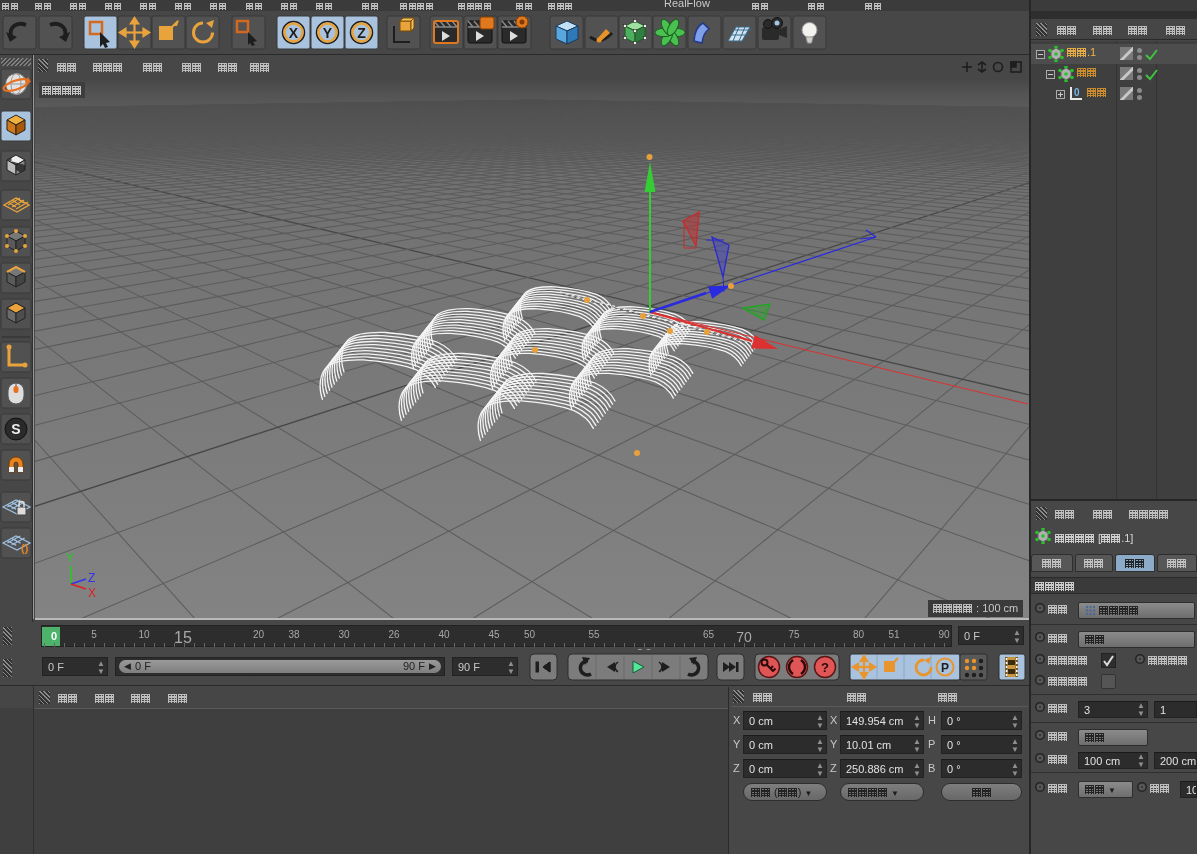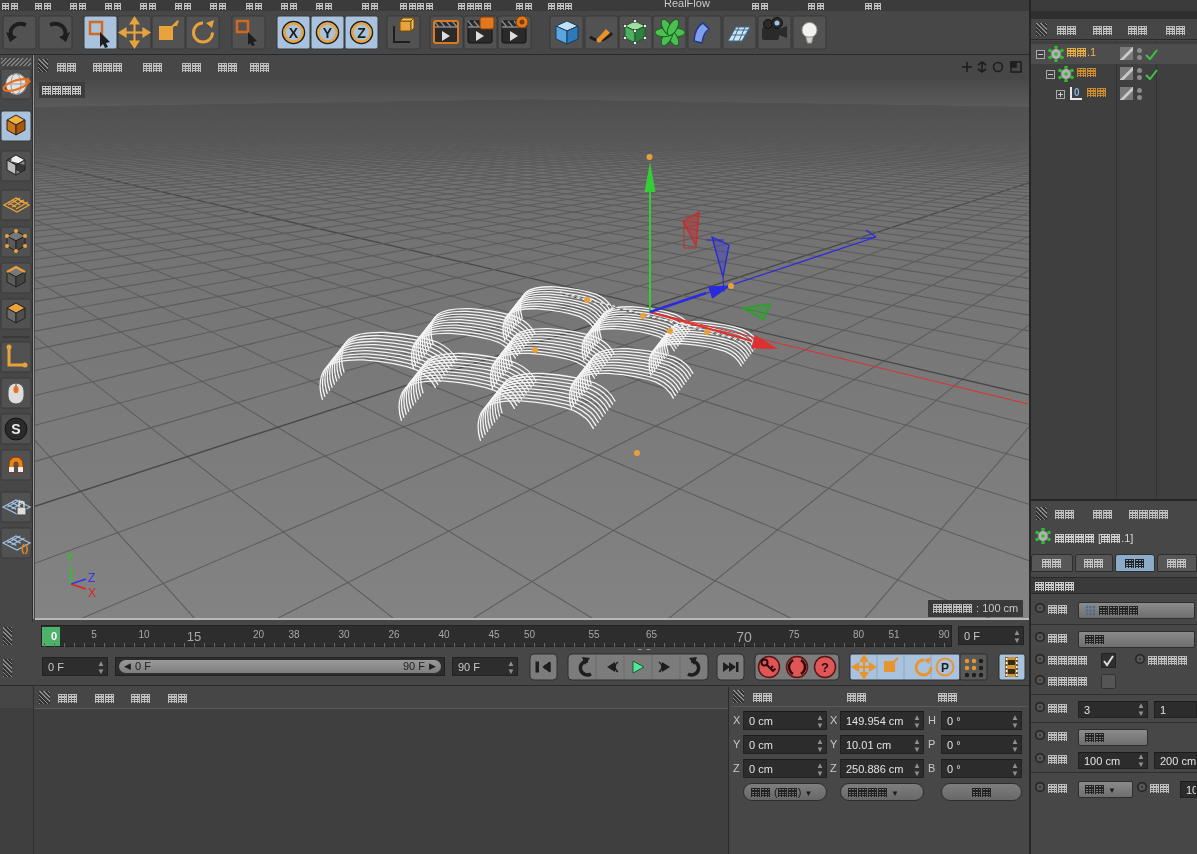--- a/index.html
+++ b/index.html
@@ -898,31 +898,31 @@
     <div class="rad" style="left:106px;top:281px"></div>
     <div class="ab" style="left:119px;top:281px;color:#c8c8c8"><span class="z"></span><span class="z"></span></div>
     <div class="fld" style="left:149px;top:280px;width:17px;height:17px">10</div>
 </div>
 <div class="ab" style="left:0;top:622px;width:1029px;height:28px;background:#474747">
 <div class="hatch ab" style="left:3px;top:5px;width:9px;height:18px"></div>
 <div class="ab" style="left:41px;top:3px;width:911px;height:22px;background:#2d2d2d;border:1px solid #222">
 <div class="ab" style="left:0px;top:1px;width:18px;height:19px;background:#4db36b;color:#fff;text-align:right;line-height:19px;padding-right:3px;font-weight:bold">0</div>
 <div class="ab" style="left:32px;top:3px;width:40px;text-align:center;color:#a8a8a8;font-size:10px">5</div>
 <div class="ab" style="left:82px;top:3px;width:40px;text-align:center;color:#a8a8a8;font-size:10px">10</div>
-<div class="ab" style="left:132px;top:3px;width:40px;text-align:center;color:#a8a8a8;font-size:13px">15</div>
+<div class="ab" style="left:132px;top:3px;width:40px;color:#a8a8a8;font-size:16px">15</div>
 <div class="ab" style="left:182px;top:3px;width:40px;text-align:right;color:#a8a8a8;font-size:10px">20</div>
 <div class="ab" style="left:232px;top:3px;width:40px;text-align:center;color:#a8a8a8;font-size:10px">38</div>
 <div class="ab" style="left:282px;top:3px;width:40px;text-align:center;color:#a8a8a8;font-size:10px">30</div>
 <div class="ab" style="left:332px;top:3px;width:40px;text-align:center;color:#a8a8a8;font-size:10px">26</div>
 <div class="ab" style="left:382px;top:3px;width:40px;text-align:center;color:#a8a8a8;font-size:10px">40</div>
 <div class="ab" style="left:432px;top:3px;width:40px;text-align:center;color:#a8a8a8;font-size:10px">45</div>
 <div class="ab" style="left:482px;top:3px;width:40px;text-align:left;color:#a8a8a8;font-size:10px">50</div>
 <div class="ab" style="left:532px;top:3px;width:40px;text-align:center;color:#a8a8a8;font-size:10px">55</div>
 <div class="ab" style="left:582px;top:21px;width:40px;text-align:center;color:#a8a8a8;font-size:16px">60</div>
-<div class="ab" style="left:604px;top:3px;width:40px;text-align:left;color:#a8a8a8;font-size:10px">65</div>
+<div class="ab" style="left:632px;top:3px;width:40px;text-align:right;color:#a8a8a8;font-size:10px">65</div>
 <div class="ab" style="left:682px;top:3px;width:40px;text-align:center;color:#a8a8a8;font-size:14px">70</div>
 <div class="ab" style="left:732px;top:3px;width:40px;text-align:center;color:#a8a8a8;font-size:10px">75</div>
 <div class="ab" style="left:782px;top:3px;width:40px;text-align:right;color:#a8a8a8;font-size:10px">80</div>
 <div class="ab" style="left:832px;top:3px;width:40px;text-align:center;color:#a8a8a8;font-size:10px">51</div>
 <div class="ab" style="left:882px;top:3px;width:40px;text-align:center;color:#a8a8a8;font-size:10px">90</div>
 <div class="ab" style="left:2px;top:17px;width:1px;height:4px;background:#666"></div>
 <div class="ab" style="left:12px;top:17px;width:1px;height:4px;background:#666"></div>
 <div class="ab" style="left:22px;top:17px;width:1px;height:4px;background:#666"></div>
 <div class="ab" style="left:32px;top:17px;width:1px;height:4px;background:#666"></div>
 <div class="ab" style="left:42px;top:17px;width:1px;height:4px;background:#666"></div>

